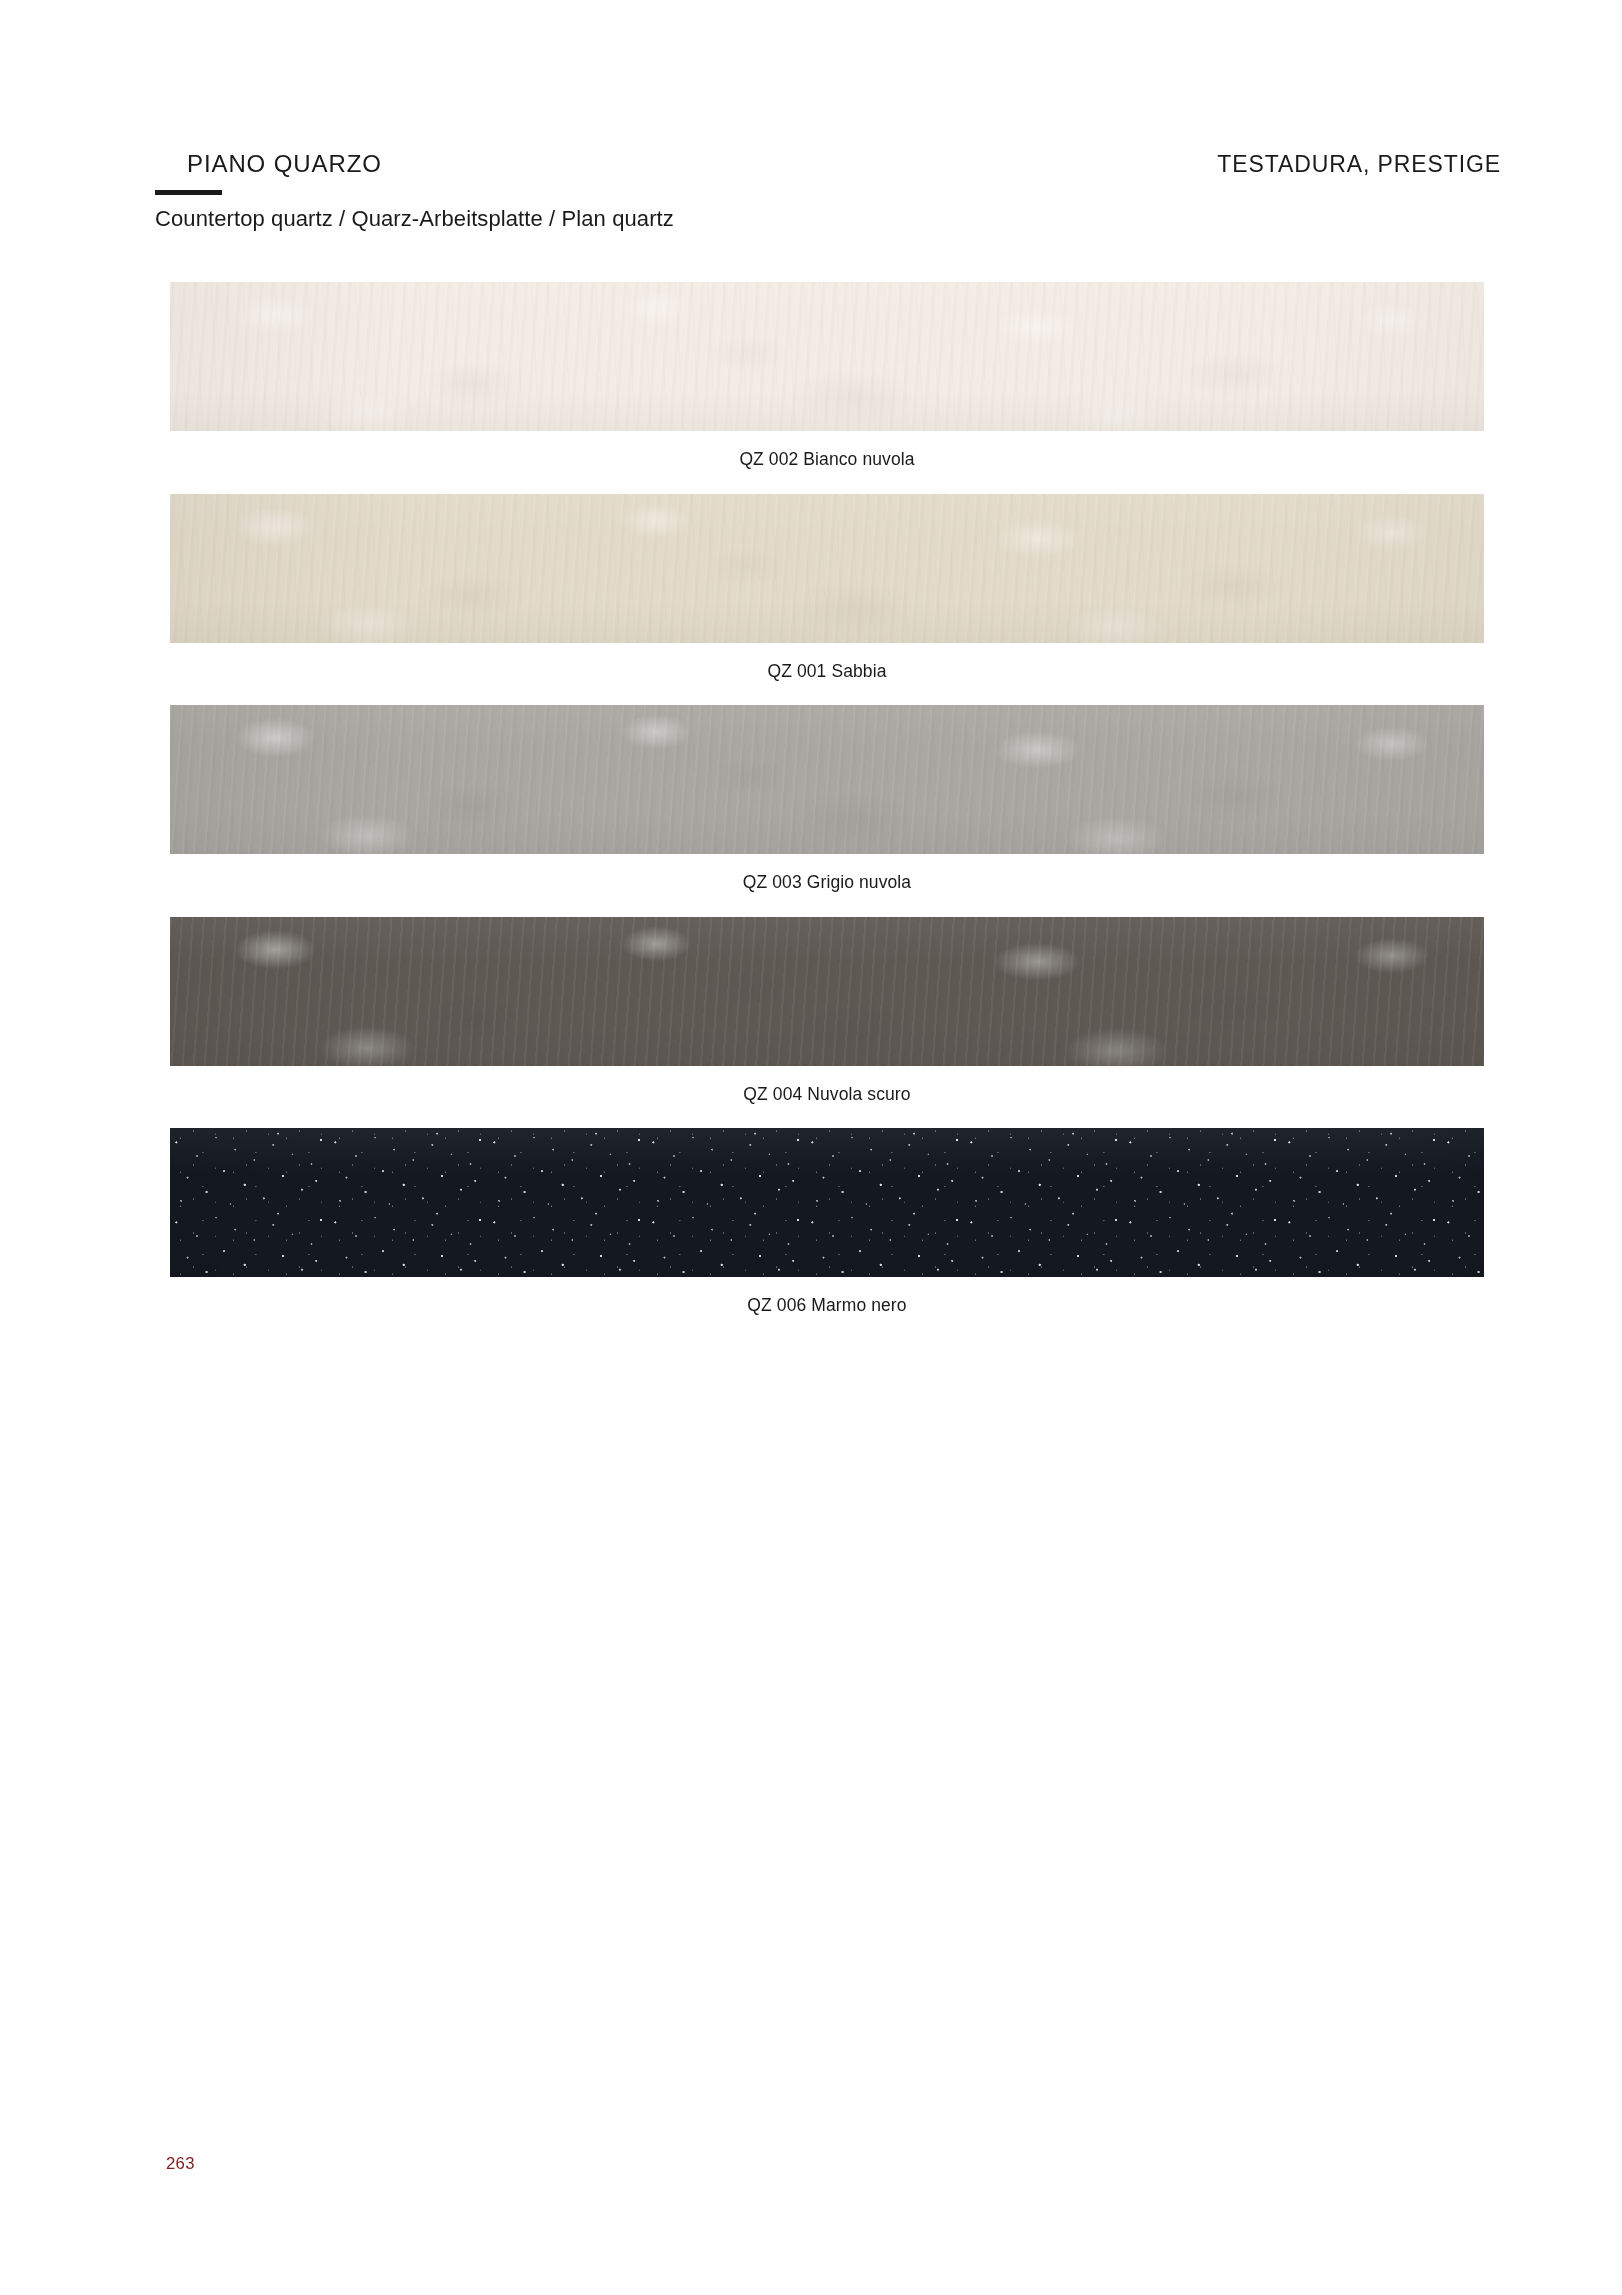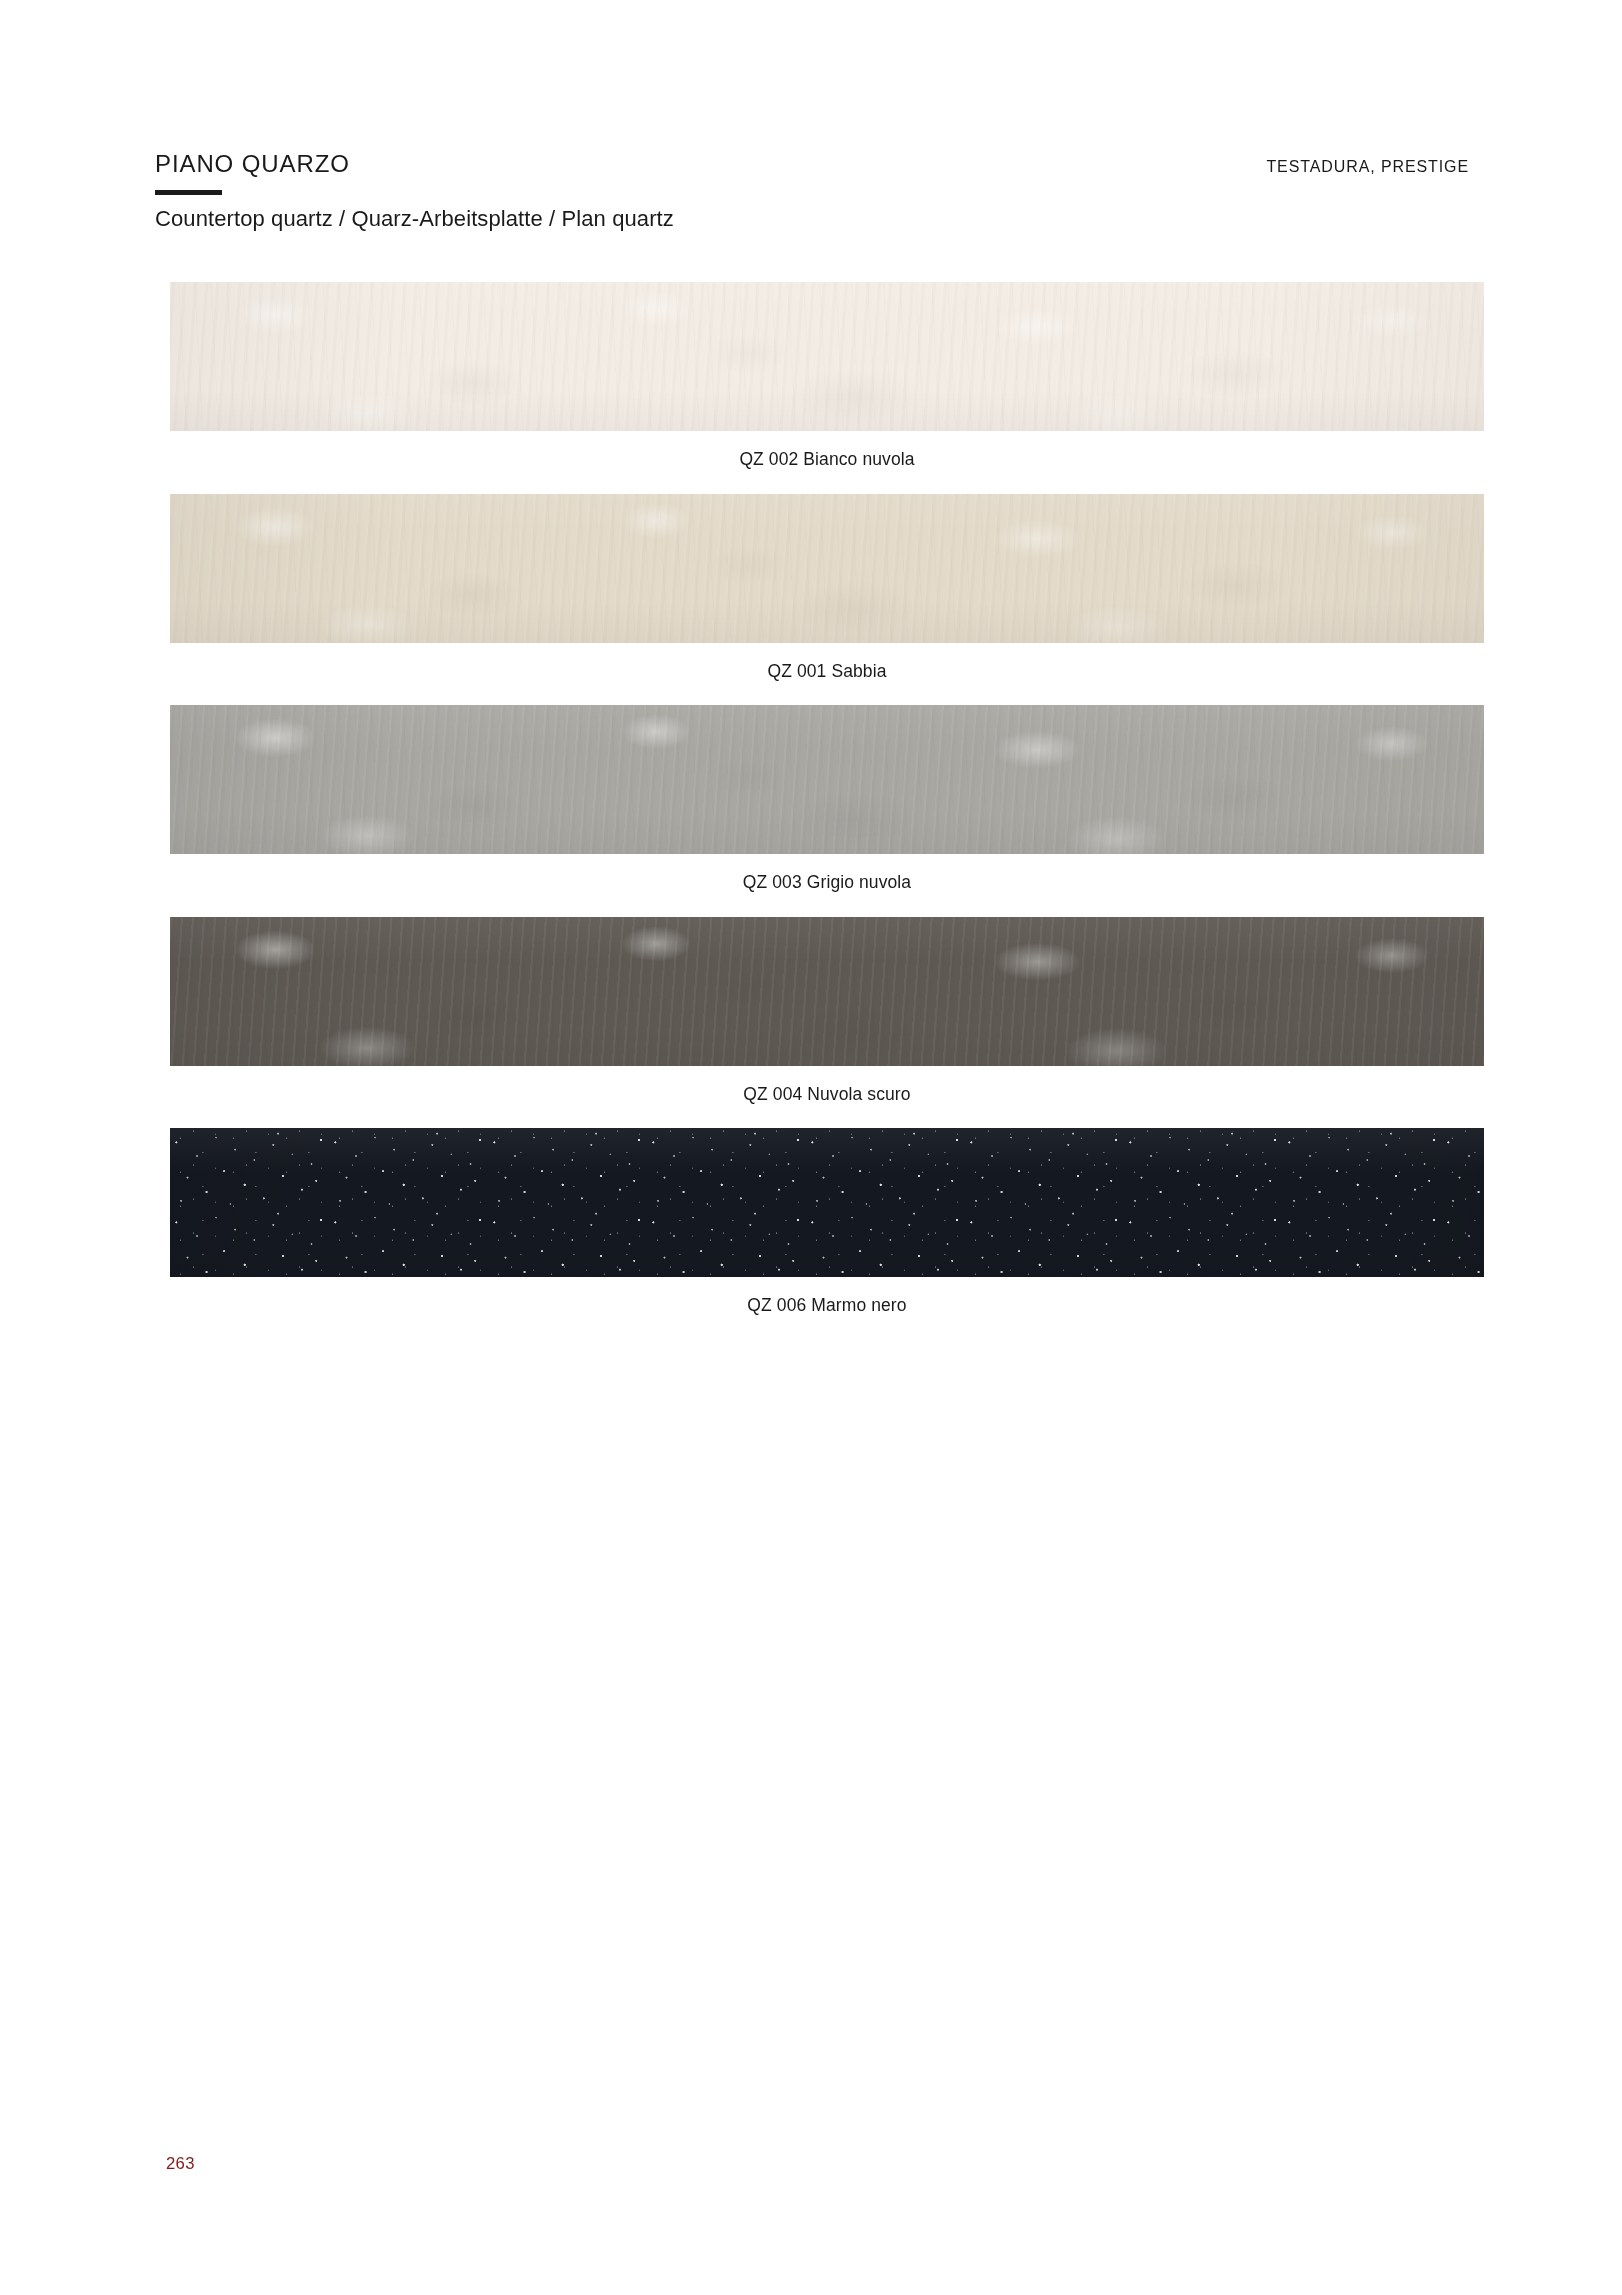--- a/index.html
+++ b/index.html
@@ -28,30 +28,31 @@
     left: 155px;
     top: 150px;
     width: 1314px;
     height: 100px;
   }
   .header-row {
     display: flex;
     justify-content: space-between;
     align-items: baseline;
     width: 100%;
+    margin-left: 32px;
   }
   .title-main {
     font-size: 24px;
     letter-spacing: 0.9px;
     font-weight: 400;
     color: #1a1a1a;
     white-space: nowrap;
   }
   .title-right {
-    font-size: 16px;
+    font-size: 23px;
     letter-spacing: 0.9px;
     font-weight: 400;
     color: #1a1a1a;
     white-space: nowrap;
   }
   .rule {
     width: 67px;
     height: 5.8px;
     background: #1a1a1a;
     margin-top: 11.7px;

